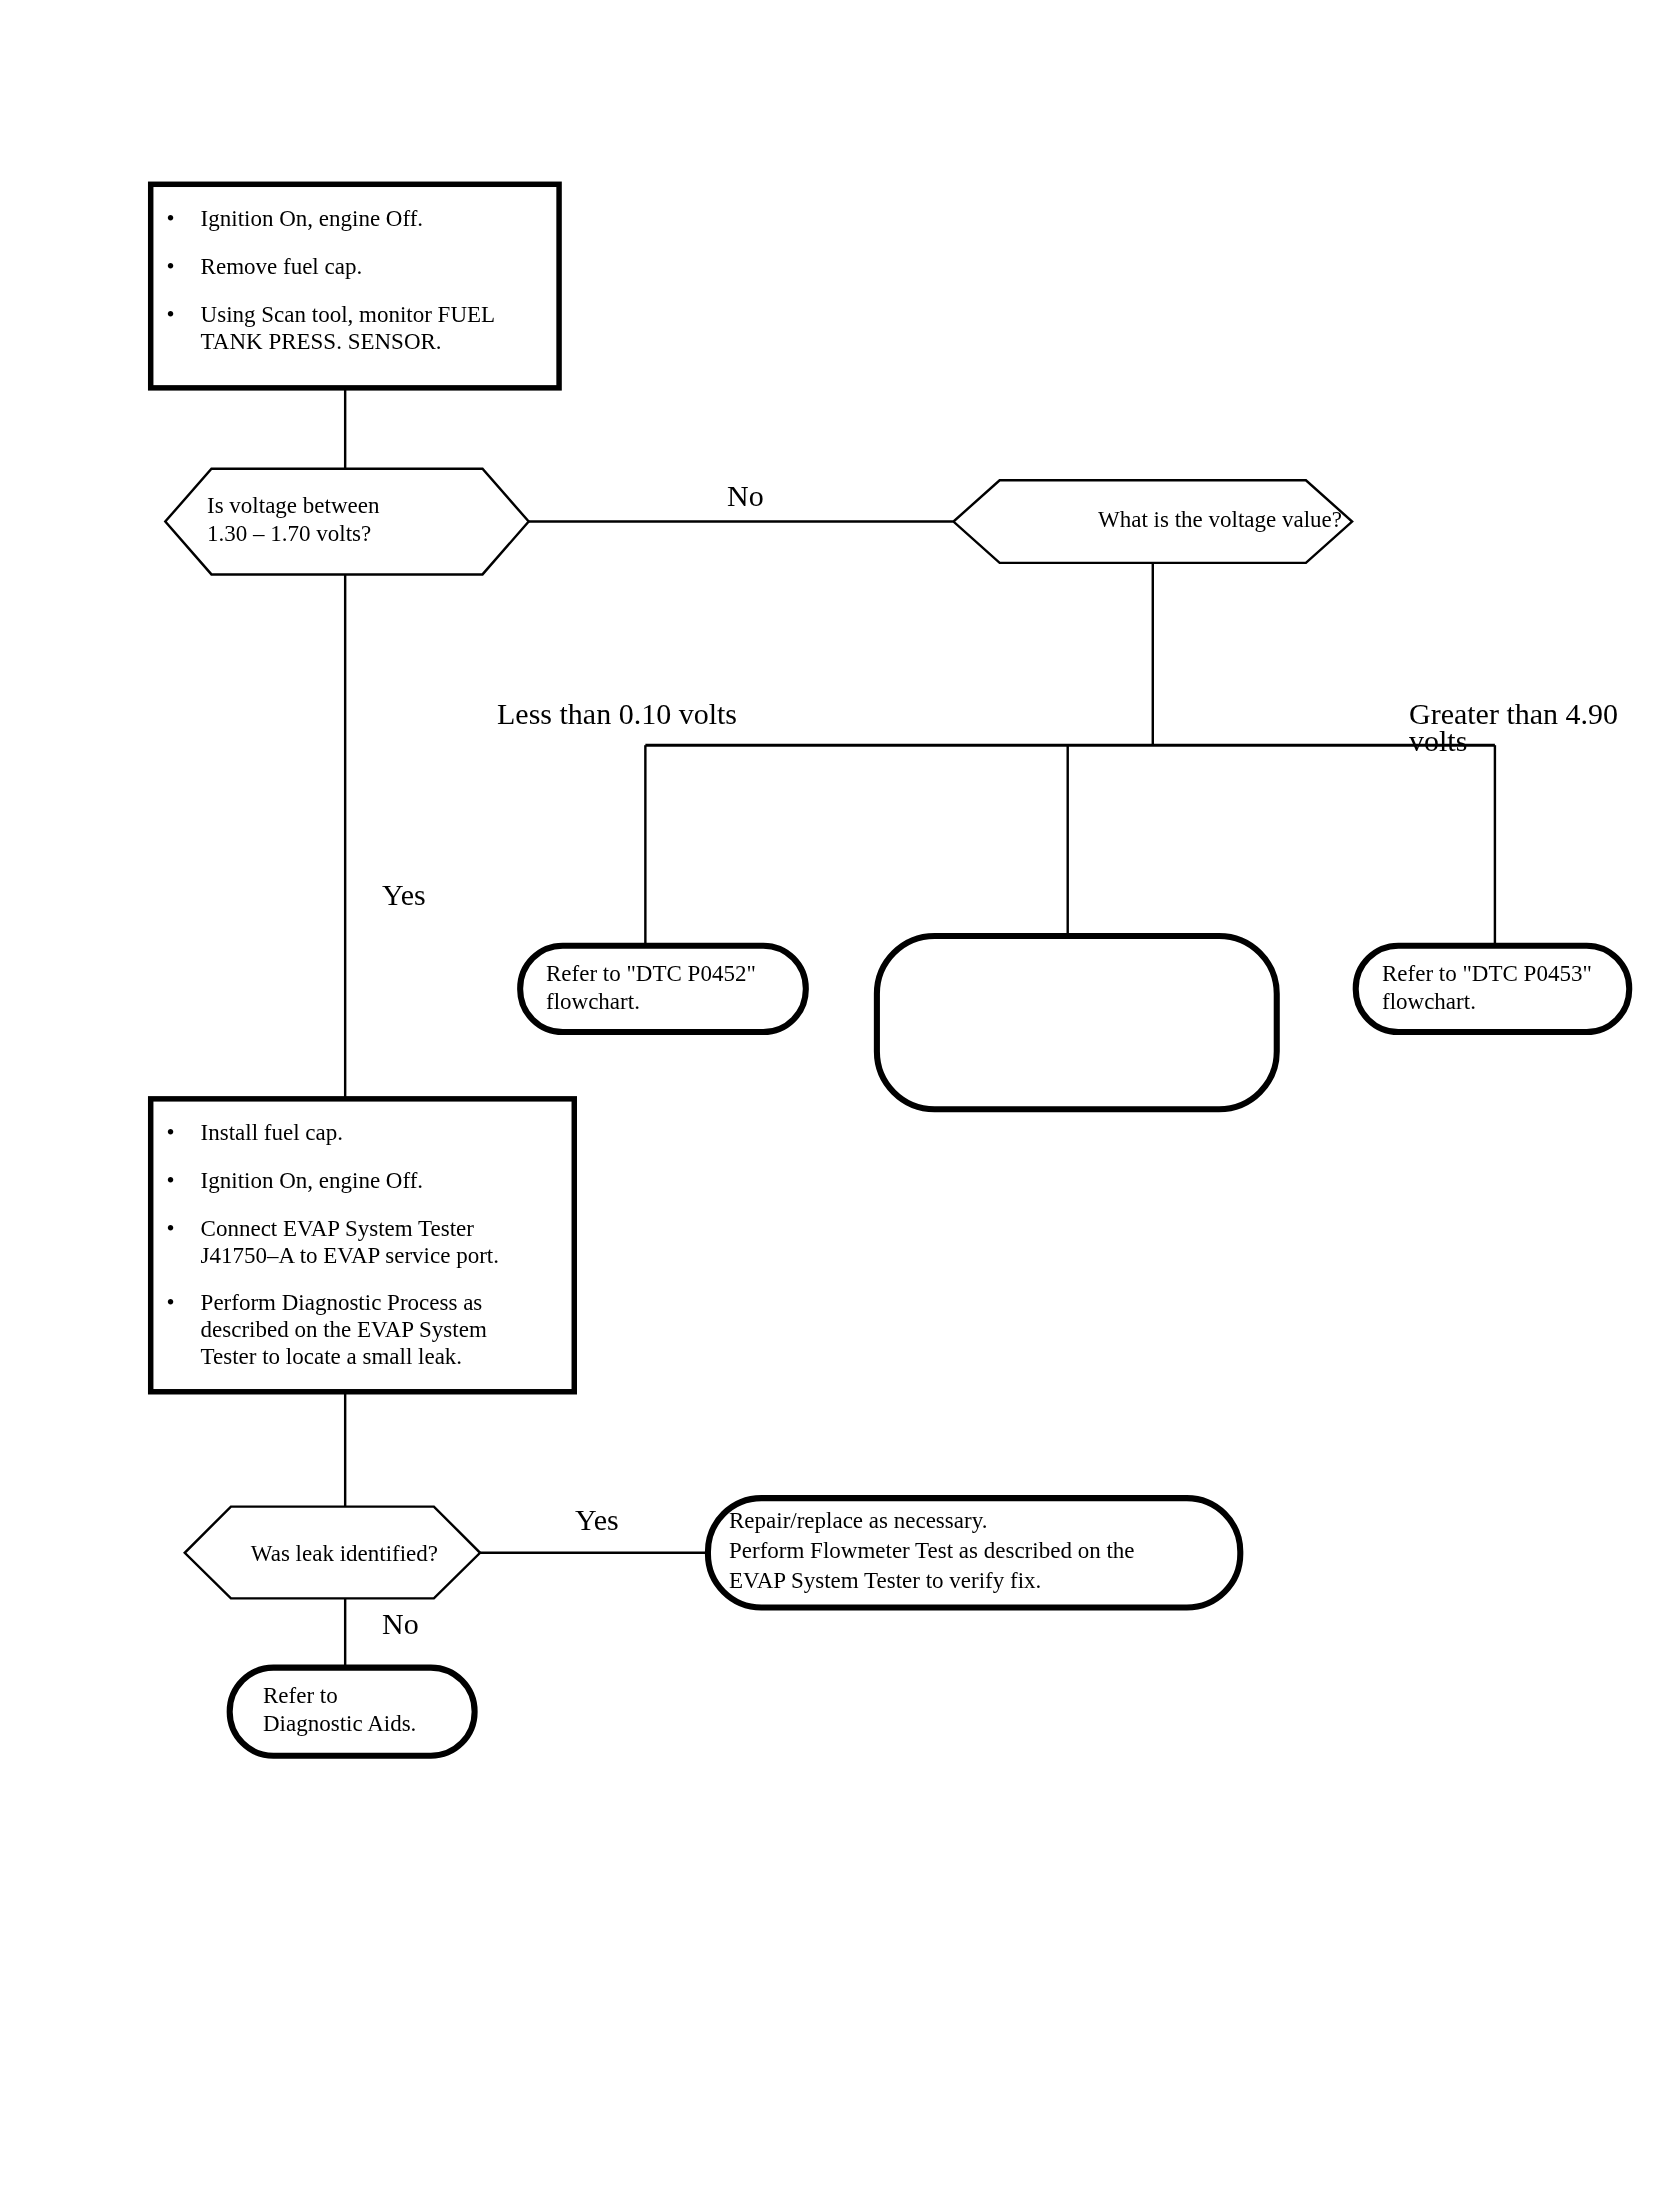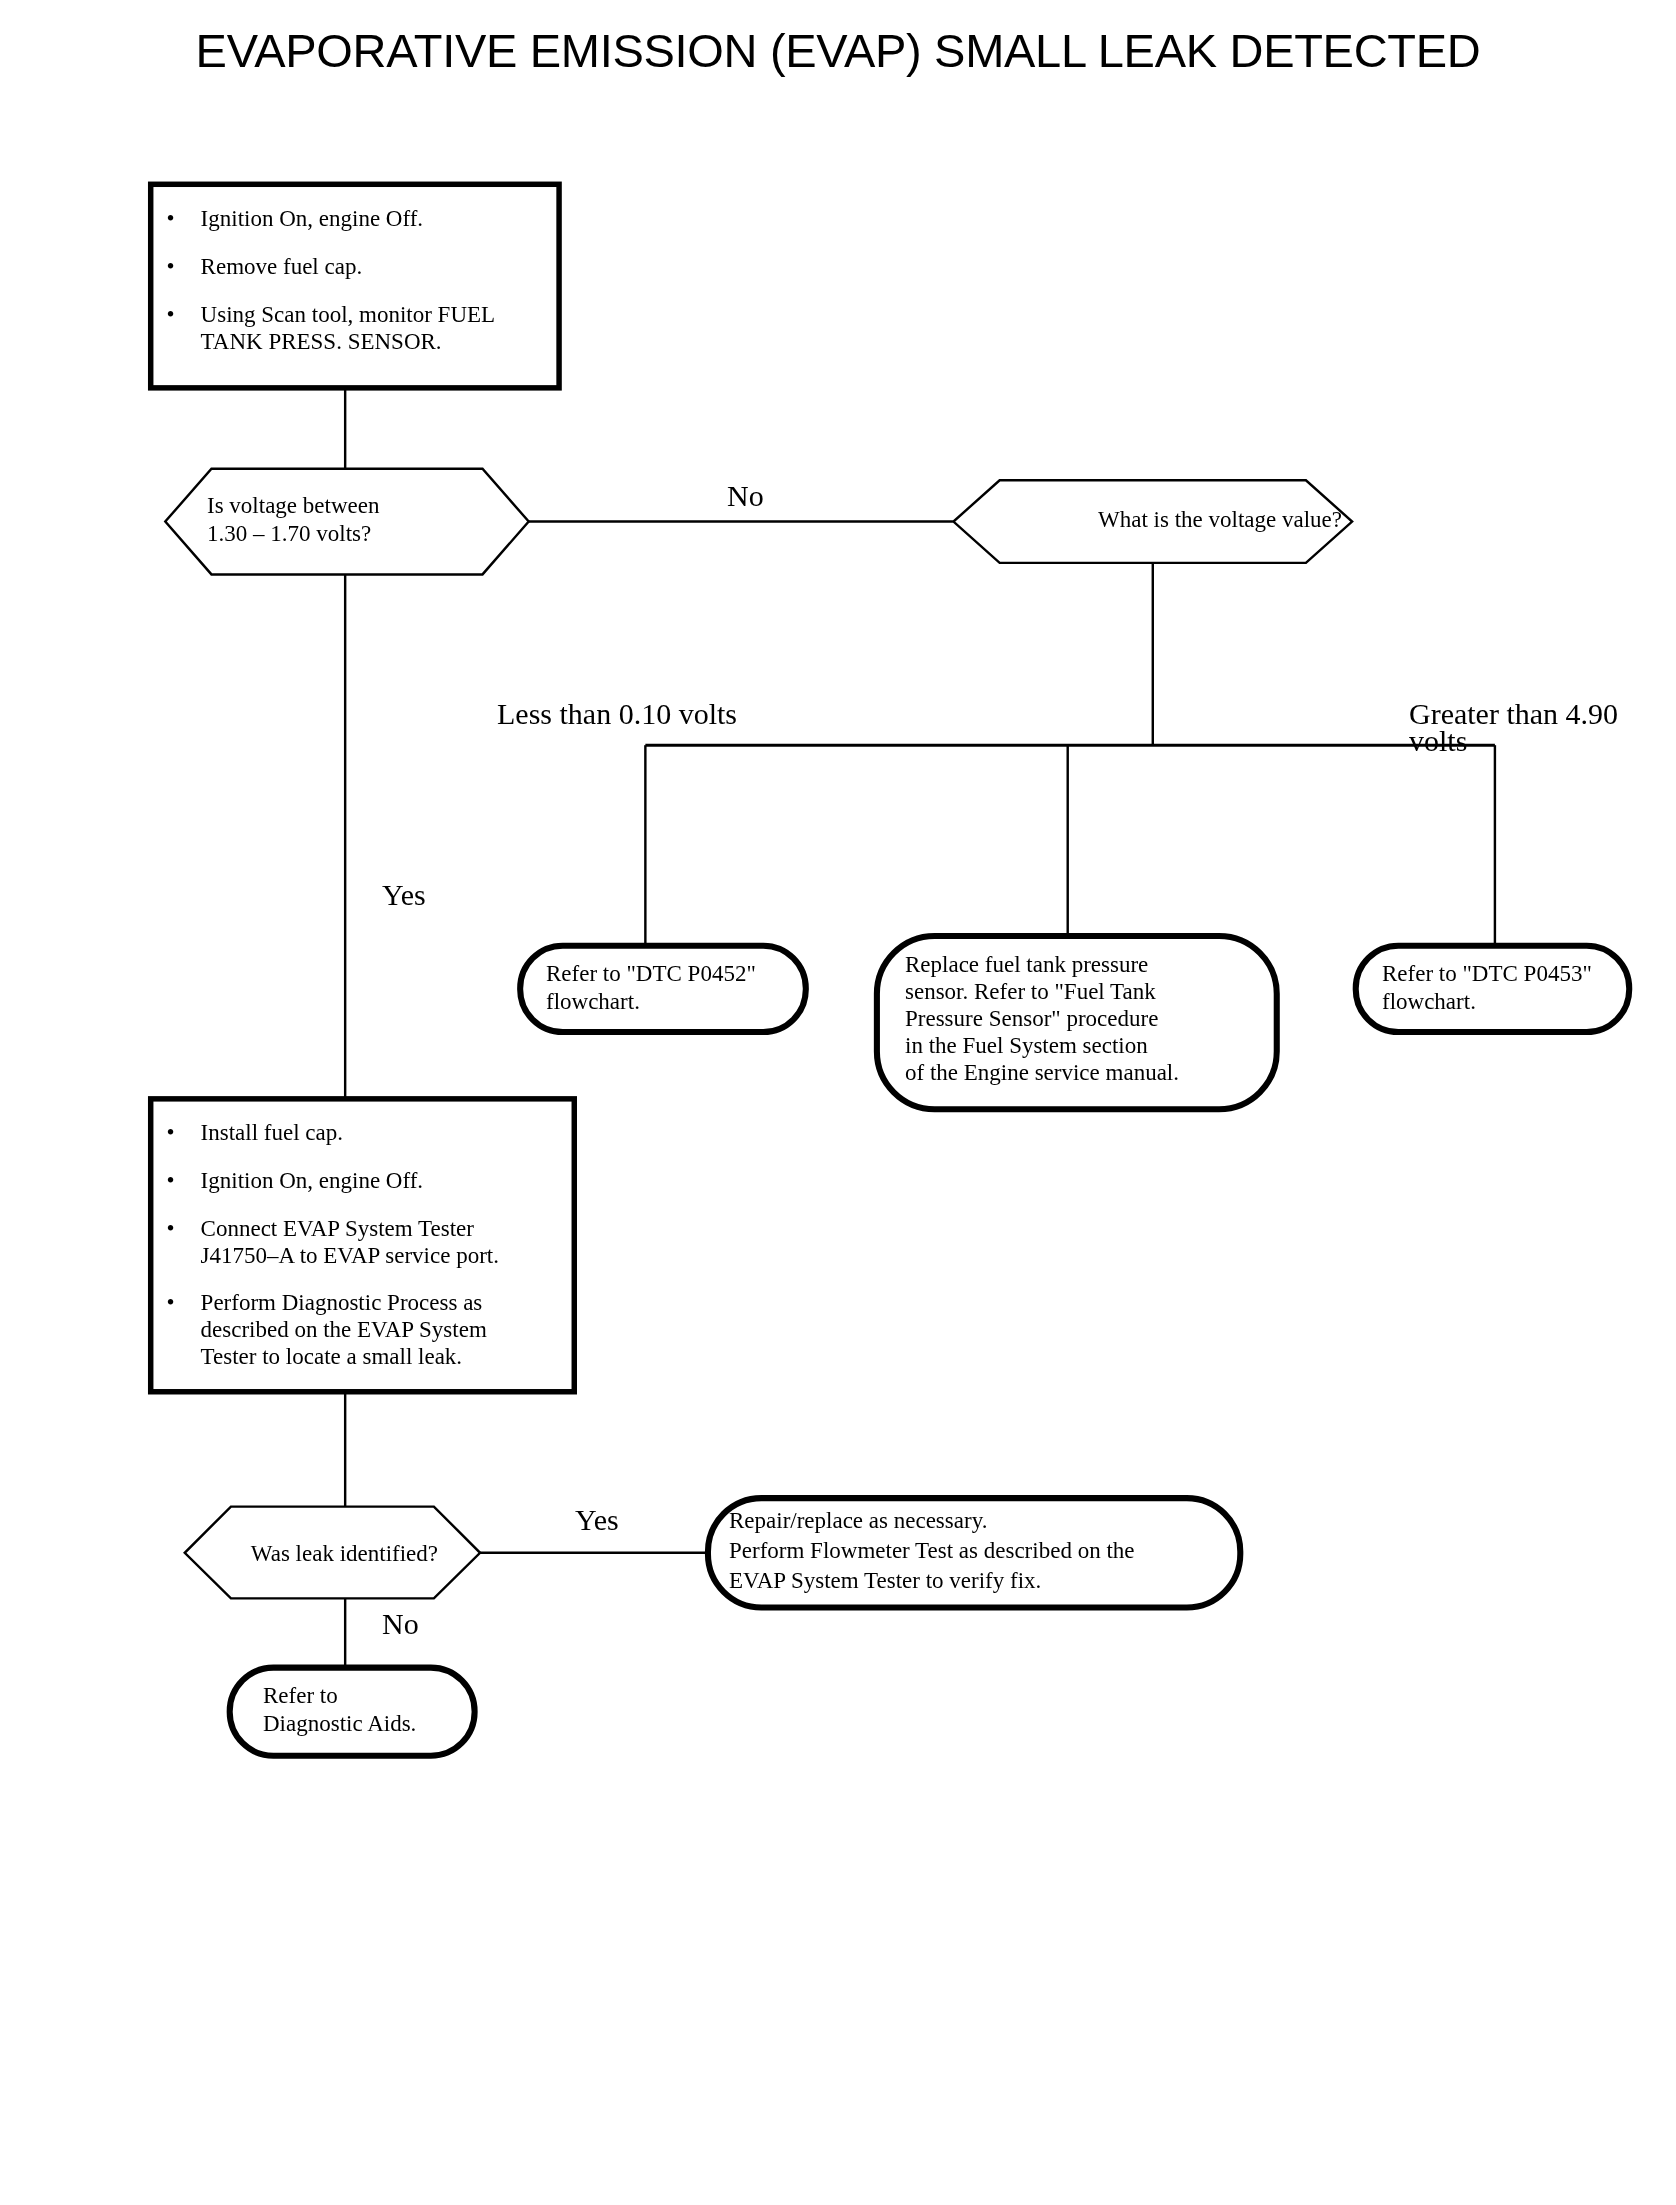--- a/index.html
+++ b/index.html
@@ -74,21 +74,20 @@
   }
   .edge-label.center {
     text-align: center;
   }
 </style>
 </head>
 <body>
 
 <div id="page">
 
-  <div class="page-title">EVAPORATIVE EMISSION (EVAP) SMALL LEAK DETECTED</div>
 
   <svg id="chart-svg" viewBox="0 0 2758 3628">
 
     <g stroke="#000000" fill="none">
 
       <line x1="568" y1="638" x2="568" y2="771" stroke-width="4"></line>
 
       <line x1="794" y1="858" x2="1568" y2="858" stroke-width="4"></line>
 
       <line x1="1897" y1="902" x2="1897" y2="1226" stroke-width="4"></line>
@@ -159,25 +158,20 @@
 
   <div class="edge-label" style="left:1409px; top:700px;">Greater than 4.90 volts</div>
 
   <div class="edge-label" style="left:575px; top:1506px;">Yes</div>
 
   <div class="edge-label" style="left:382px; top:1610px;">No</div>
 
   <div class="node-text" style="left:546px; top:960px; width:261px;">Refer to "DTC P0452"
 flowchart.</div>
 
-  <div class="node-text" style="left:905px; top:951px; width:365px; line-height:27px;">Replace fuel tank pressure
-sensor. Refer to "Fuel Tank
-Pressure Sensor" procedure
-in the Fuel System section
-of the Engine service manual.</div>
 
   <div class="node-text" style="left:1382px; top:960px; width:255px;">Refer to "DTC P0453"
 flowchart.</div>
 
   <div class="bullet-list" style="left:163px; top:1112px; width:402px;">
     <div class="bullet-row" style="margin-top:7.3px;">
       <span class="bullet-dot">•</span>
       <span class="bullet-body">Install fuel cap.</span>
     </div>
     <div class="bullet-row" style="margin-top:21px;">

